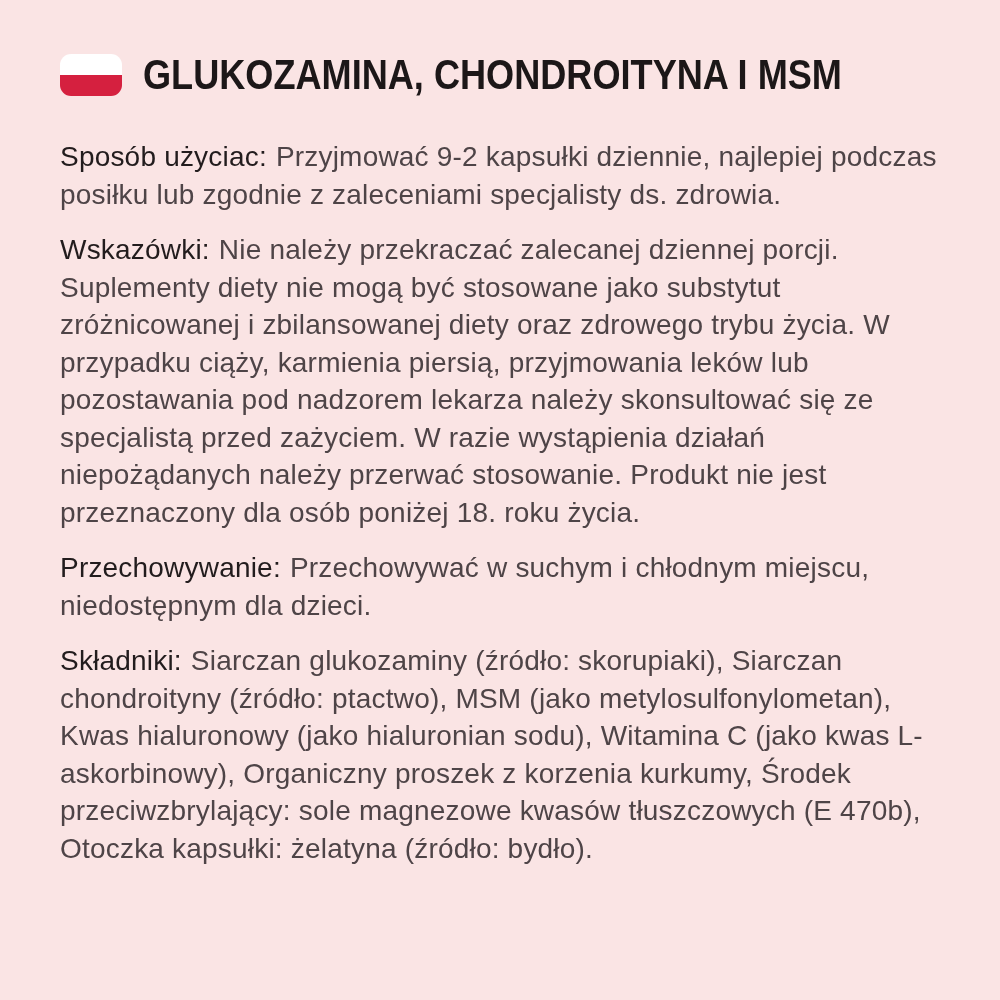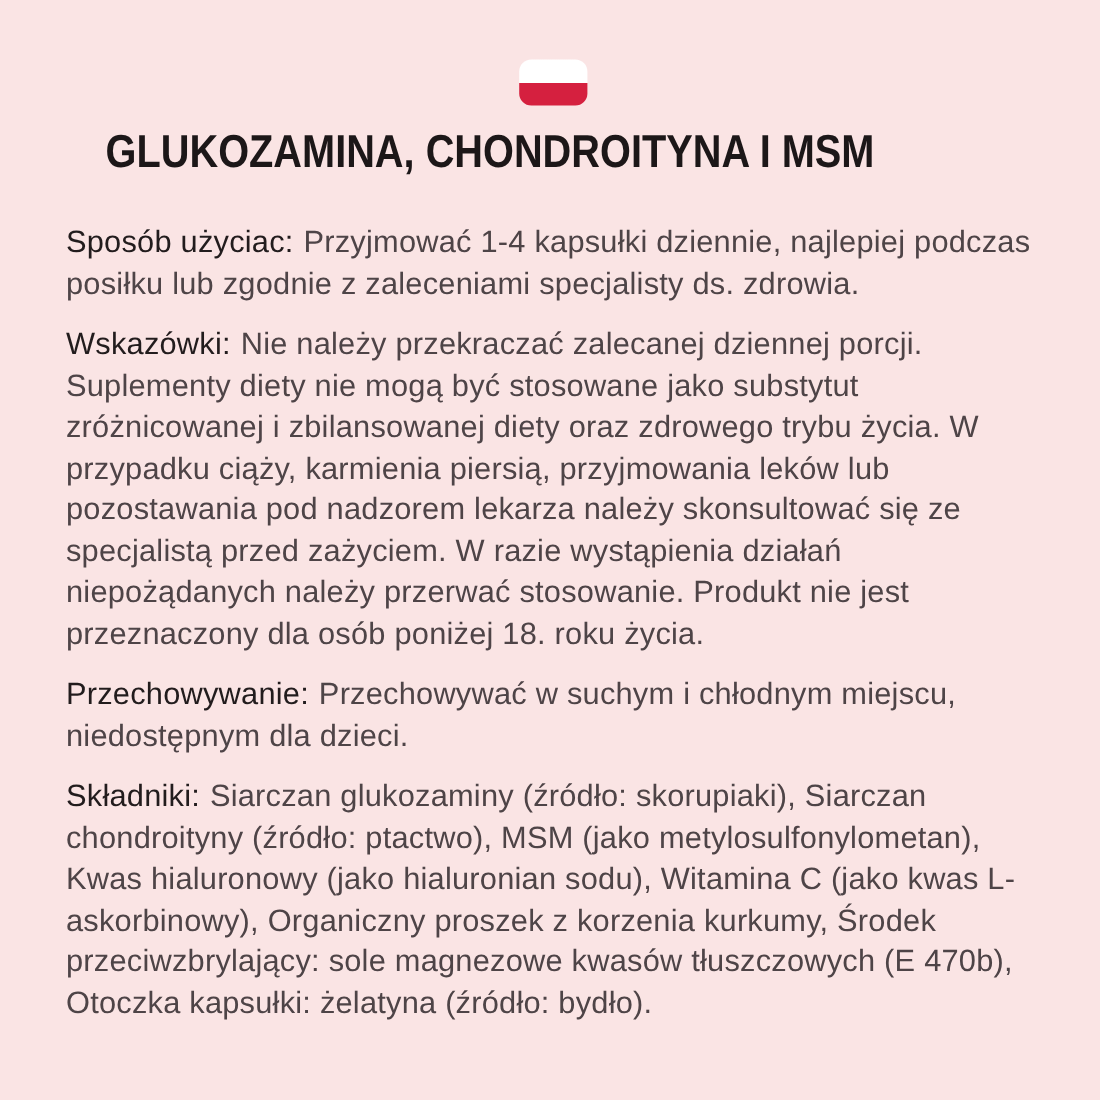--- a/index.html
+++ b/index.html
@@ -15,24 +15,23 @@
     overflow: hidden;
   }
   .page {
     box-sizing: border-box;
     width: 1000px;
     height: 1000px;
     padding: 54px 55px 0 60px;
   }
   .header {
     display: flex;
-    align-items: center;
+    align-items: flex-end;
     gap: 21px;
     margin: 0 0 42px 0;
-    flex-direction: column;
   }
   .flag {
     width: 62px;
     height: 42px;
     border-radius: 11px;
     background: linear-gradient(180deg, #FFFFFF 0%, #FFFFFF 50%, #D5203F 50%, #D5203F 100%);
     flex: 0 0 auto;
   }
   .title {
     font-size: 42px;
@@ -60,21 +59,21 @@
 </head>
 <body>
 
 <div class="page">
 
   <div class="header">
     <div class="flag"></div>
     <div class="title">GLUKOZAMINA, CHONDROITYNA I MSM</div>
   </div>
 
-  <p class="section"><span class="label">Sposób użyciac:</span><span>Przyjmować 1-4 kapsułki dziennie, najlepiej podczas posiłku lub zgodnie z zaleceniami specjalisty ds. zdrowia.</span></p>
+  <p class="section"><span class="label">Sposób użyciac:</span><span>Przyjmować 9-2 kapsułki dziennie, najlepiej podczas posiłku lub zgodnie z zaleceniami specjalisty ds. zdrowia.</span></p>
 
   <p class="section"><span class="label">Wskazówki:</span><span>Nie należy przekraczać zalecanej dziennej porcji. Suplementy diety nie mogą być stosowane jako substytut zróżnicowanej i zbilansowanej diety oraz zdrowego trybu życia. W przypadku ciąży, karmienia piersią, przyjmowania leków lub pozostawania pod nadzorem lekarza należy skonsultować się ze specjalistą przed zażyciem. W razie wystąpienia działań niepożądanych należy przerwać stosowanie. Produkt nie jest przeznaczony dla osób poniżej 18. roku życia.</span></p>
 
   <p class="section"><span class="label">Przechowywanie:</span><span>Przechowywać w suchym i chłodnym miejscu, niedostępnym dla dzieci.</span></p>
 
   <p class="section"><span class="label">Składniki:</span><span>Siarczan glukozaminy (źródło: skorupiaki), Siarczan chondroityny (źródło: ptactwo), MSM (jako metylosulfonylometan), Kwas hialuronowy (jako hialuronian sodu), Witamina C (jako kwas L-askorbinowy), Organiczny proszek z korzenia kurkumy, Środek przeciwzbrylający: sole magnezowe kwasów tłuszczowych (E 470b), Otoczka kapsułki: żelatyna (źródło: bydło).</span></p>
 
 </div>
 
 </body></html>

